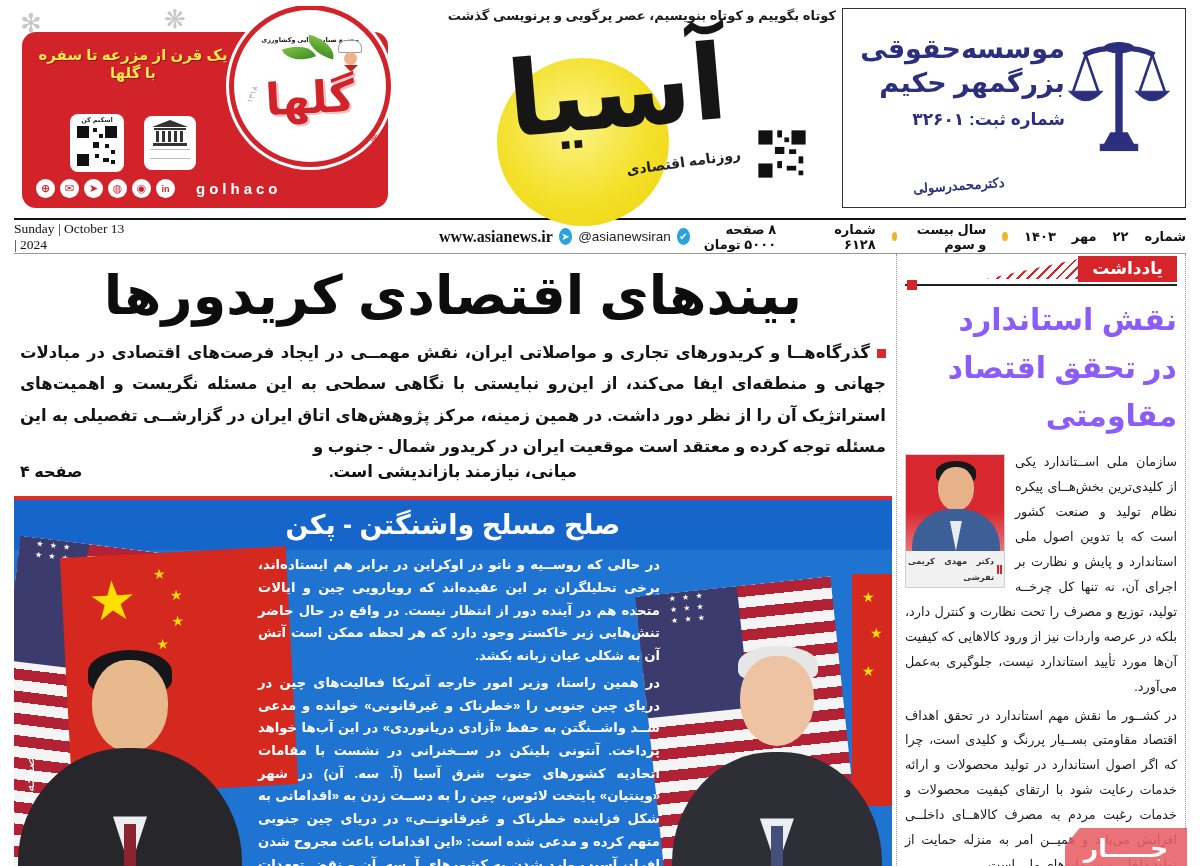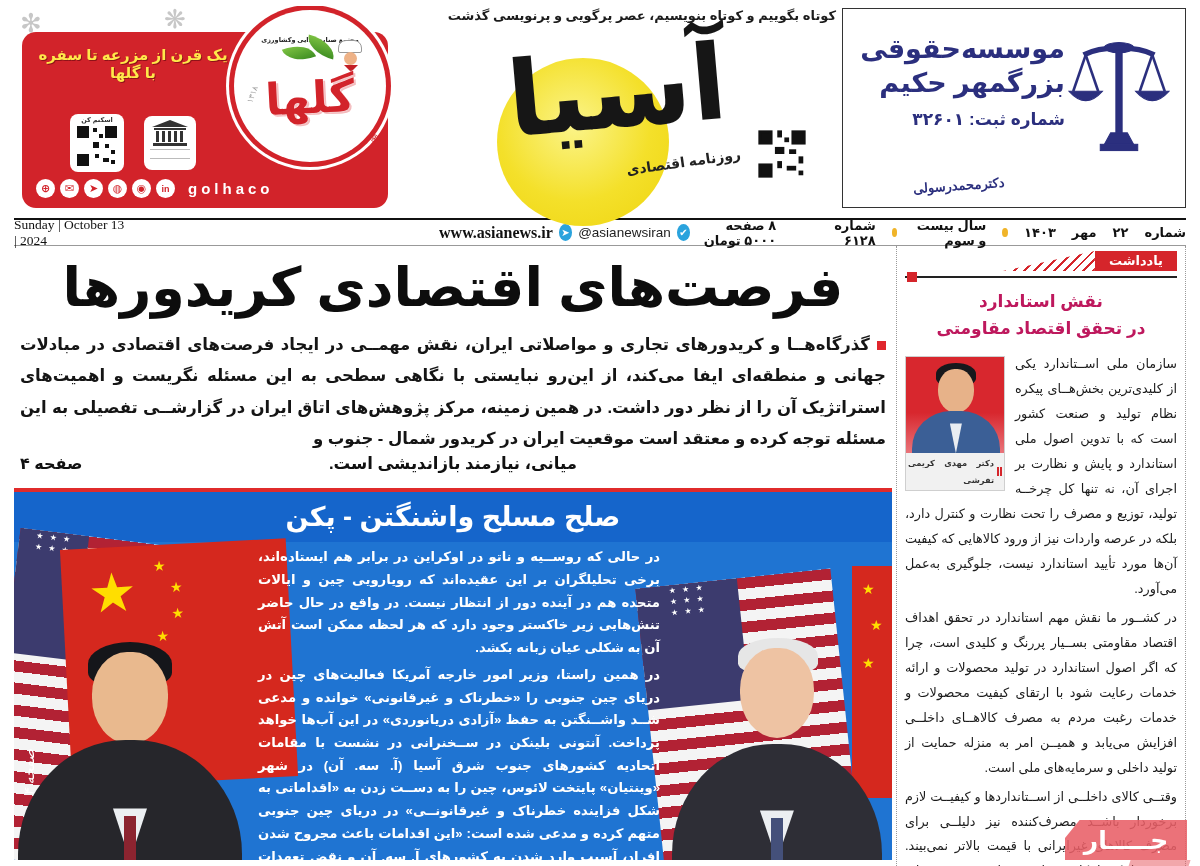--- a/index.html
+++ b/index.html
@@ -41,21 +41,21 @@
   }
   .golha-reg { position:absolute; right:8px; bottom:18px; color:#d2232a; font-size:11px; font-weight:bold; }
   .golha-year { position:absolute; left:10px; top:80px; color:#9a9a9a; font-size:8px; transform:rotate(-70deg); }
   .wbox { position:absolute; background:#fff; border-radius:8px; }
   .qr-label { display:block; text-align:center; font-size:6.5px; color:#333; padding-top:2px; font-weight:bold; }
   .unesco-glyph { display:block; margin:4px auto 1px; }
   .unesco-caption { height:10px; margin:0 6px; border-top:1px solid #bbb; border-bottom:1px solid #bbb; }
   .golha-social { position:absolute; left:14px; bottom:10px; display:flex; align-items:center; gap:5px; }
   .soc { width:19px; height:19px; border-radius:50%; background:#fff; color:#d2232a;
          font-size:11px; font-weight:bold; display:flex; align-items:center; justify-content:center; }
-  .golha-handle { color:#fff; font-weight:bold; font-size:15px; letter-spacing:4px; margin-left:8px; }
+  .golha-handle { color:#fff; font-weight:bold; font-size:15px; letter-spacing:4px; margin-left:16px; }
 
   
   .masthead { position:relative; flex:1; }
   .tagline { text-align:right; font-size:13px; font-weight:bold; color:#1c1c1c; padding-top:2px; }
   .sun { position:absolute; left:50%; top:52px; width:172px; height:168px; margin-left:-120px;
          border-radius:50%; background:radial-gradient(circle at 45% 40%, #fbf489 0%, #f4e02a 55%, #eed40e 100%); }
   .logo-fa { position:absolute; left:0; right:0; top:18px; text-align:center;
              font-size:104px; font-weight:900; color:#161616; transform:rotate(-5deg); line-height:1.3; }
   .logo-sub { position:absolute; left:52%; top:148px; font-size:14px; font-weight:bold; color:#222; transform:rotate(-8deg); }
   .mast-qr { position:absolute; right:28px; top:122px; }
@@ -64,21 +64,21 @@
   .lawad { width:344px; height:200px; border:1.5px solid #333; background:#fff; position:relative; margin-top:2px; }
   .law-text { position:absolute; right:120px; left:14px; top:24px; text-align:right; color:#2b2f7e; direction:rtl; }
   .law-l1,.law-l2 { font-size:27px; font-weight:900; line-height:1.25; }
   .law-reg { font-size:17px; font-weight:bold; margin-top:8px; }
   .law-sig { position:absolute; left:70px; bottom:14px; color:#2b2f7e; font-size:13px; font-weight:bold;
              transform:rotate(-4deg); font-family:"DejaVu Serif",serif; }
   .law-scales { position:absolute; right:14px; top:28px; }
 
   
   .dateline {
-    margin:2px 14px 0; height:28px; border-top:2px solid #111; border-bottom:1px solid #999;
+    margin:2px 14px 0; height:36px; border-top:2px solid #111; border-bottom:1px solid #999;
     display:flex; align-items:center; font-size:12.5px;
   }
   .d-en { font-family:"Liberation Serif","DejaVu Serif",serif; font-size:13.5px; color:#111; }
   .d-web { font-family:"Liberation Serif","DejaVu Serif",serif; font-weight:bold; font-size:16px; margin-left:310px; }
   .d-circle { width:17px; height:17px; border-radius:50%; color:#fff; font-size:10px;
               display:inline-flex; align-items:center; justify-content:center; margin:0 6px; }
   .tg { background:#2aa3dd; }
   .vf { background:#2aa3dd; }
   .d-handle { font-size:13.5px; color:#222; }
   .d-fa { direction:rtl; display:flex; align-items:center; gap:16px; margin-right:0; margin-left:auto;
@@ -124,24 +124,24 @@
   .vert-pageref { position:absolute; left:-16px; bottom:72px; width:62px; color:#fff; font-size:14px;
                   transform:rotate(-90deg); font-style:italic; cursor:pointer; }
 
   
   .sidebar { width:292px; margin-left:4px; border-left:1px dotted #9a9a9a; border-right:1px dotted #9a9a9a;
              padding:4px 8px 0 8px; position:relative; }
   .kicker-row { display:flex; justify-content:flex-end; align-items:center; height:22px; }
   .kicker-hatch { width:92px; height:20px;
                   background:repeating-linear-gradient(135deg,#d5252b 0 2px,transparent 2px 7px);
                   clip-path:polygon(100% 0,100% 100%,0 100%); }
-  .kicker { background:#d5252b; color:#fff; font-size:13px; font-weight:bold; padding:2px 14px 3px; direction:rtl; }
+  .kicker { background:#d5252b; color:#fff; font-size:17px; font-weight:bold; padding:2px 14px 3px; direction:rtl; }
   .note-rule { border-top:2px solid #222; position:relative; margin:4px 0 10px; }
   .note-rule::before { content:""; position:absolute; left:2px; top:-6px; width:10px; height:10px; background:#d5252b; }
-  .note-headline { direction:rtl; text-align:center; font-weight:900; font-size:17px; line-height:1.6; color:#be185d; cursor:pointer; }
+  .note-headline { direction:rtl; font-weight:900; font-size:30px; line-height:1.6; color:#8b5cf6; cursor:pointer; }
   .note-body { direction:rtl; text-align:justify; font-size:12.8px; line-height:1.95; color:#1b1b1b; margin-top:10px; }
   .note-photo { float:left; width:100px; margin:4px 10px 4px 0; border:1px solid #cfcfcf; background:#fff; }
   .np-img { position:relative; height:96px; background:linear-gradient(#d8272e 58%,#e9747a 100%); overflow:hidden; }
   .np-caption { display:flex; align-items:center; direction:rtl; gap:3px; background:#f1f1f1;
                 font-size:8.3px; font-weight:bold; color:#333; padding:2px 2px; }
   .np-bars { width:5px; height:9px; border-right:2px solid #d5252b; border-left:2px solid #d5252b; }
   .note-body p + p { margin-top:4px; }
 
   .jaar { position:absolute; right:-2px; bottom:8px; width:122px; height:40px;
           background:rgba(232,95,102,.88);
@@ -285,21 +285,21 @@
     <span class="ydot"></span>
     <span>شماره ۶۱۲۸</span>
     <span class="gap-big"></span>
     <span>۸ صفحه ۵۰۰۰ تومان</span>
   </div>
 </div>
 
 <div class="main">
 
   <div class="main-col">
-    <h1 class="headline rtl">فرصت‌های اقتصادی کریدورها</h1>
+    <h1 class="headline rtl">بیند‌های اقتصادی کریدورها</h1>
     <p class="lede"><span class="lede-bullet"></span><span>گذرگاه‌هــا و کریدورهای تجاری و مواصلاتی ایران، نقش مهمــی در ایجاد فرصت‌های اقتصادی در مبادلات جهانی و منطقه‌ای ایفا می‌کند، از این‌رو نبایستی با نگاهی سطحی به این مسئله نگریست و اهمیت‌های استراتژیک آن را از نظر دور داشت. در همین زمینه، مرکز پژوهش‌های اتاق ایران در گزارشــی تفصیلی به این مسئله توجه کرده و معتقد است موقعیت ایران در کریدور شمال - جنوب و</span></p>
     <div class="lede-end">
       <span>میانی، نیازمند بازاندیشی است.</span>
       <span class="lede-pageref">صفحه ۴</span>
     </div>
 
     <div class="photo">
       <div class="photo-redline"></div>
       <div class="photo-band">
         <h2>صلح مسلح واشنگتن - پکن</h2>

